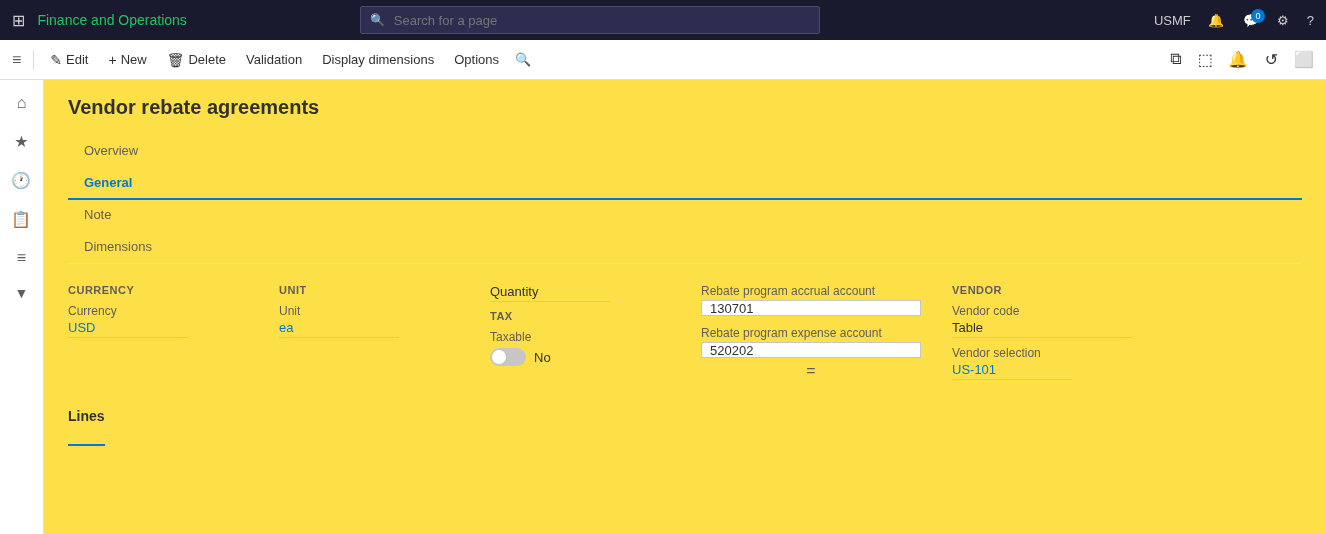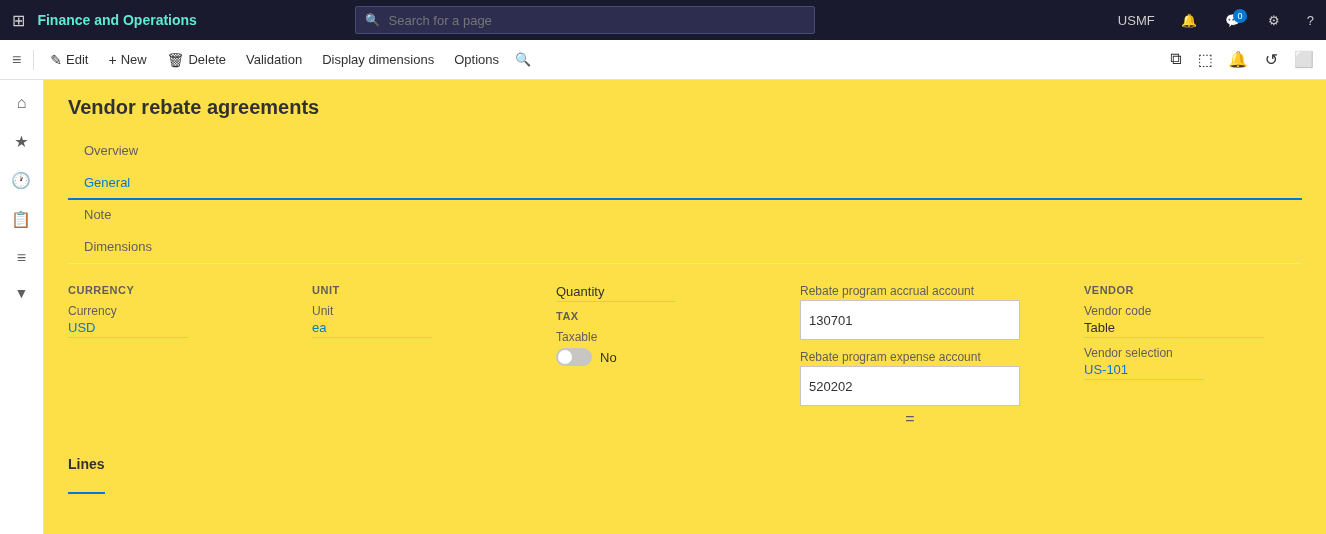--- a/index.html
+++ b/index.html
@@ -3,31 +3,31 @@
   <meta charset="utf-8">
   <style>
     * { box-sizing: border-box; margin: 0; padding: 0; }
     body { font-family: 'Segoe UI', sans-serif; font-size: 13px; background: #f3f2f1; color: #323130; }
 
     
     .top-nav {
       display: flex; align-items: center; background: #1a1a2e; height: 40px; padding: 0 12px; gap: 12px;
     }
     .top-nav .grid-icon { color: #ccc; font-size: 16px; cursor: pointer; }
-    .top-nav .app-title { color: #5eead4; font-weight: 700; font-size: 14px; flex-shrink: 0; }
+    .top-nav .app-title { color: #22c55e; font-weight: 400; font-size: 14px; flex-shrink: 0; }
     .top-nav .search-box {
       flex: 1; max-width: 460px; margin: 0 auto;
       background: #2d2d50; border: 1px solid #4a4a70; border-radius: 2px;
       display: flex; align-items: center; padding: 0 10px; height: 28px; gap: 8px;
     }
     .top-nav .search-box input {
       background: transparent; border: none; outline: none; color: #ccc; font-size: 13px; width: 100%;
     }
     .top-nav .search-box .search-icon { color: #aaa; font-size: 12px; }
-    .top-nav .nav-right { margin-left: auto; display: flex; align-items: center; gap: 27px; color: #ccc; font-size: 13px; }
+    .top-nav .nav-right { margin-left: auto; display: flex; align-items: center; gap: 18px; color: #ccc; font-size: 13px; }
     .top-nav .nav-right span { cursor: pointer; }
     .top-nav .nav-badge { position: relative; }
     .top-nav .badge-dot {
       position: absolute; top: -4px; right: -6px;
       background: #0078d4; color: #fff; font-size: 9px; border-radius: 50%;
       width: 14px; height: 14px; display: flex; align-items: center; justify-content: center;
     }
 
     
     .command-bar {
@@ -56,35 +56,35 @@
     .main { flex: 1; overflow-y: auto; background: #fde047; padding: 16px 24px; }
 
     .page-title { font-size: 20px; font-weight: 600; color: #323130; margin-bottom: 16px; }
 
     
     .tabs { display: flex; gap: 0; border-bottom: 1px solid #e1dfdd; margin-bottom: 20px; flex-direction: column; }
     .tab {
       padding: 8px 16px; cursor: pointer; color: #605e5c; font-size: 13px;
       border-bottom: 2px solid transparent; margin-bottom: -1px;
     }
-    .tab.active { color: #0078d4; border-bottom-color: #0078d4; font-weight: 400; }
-
-    
-    .form-row { display: flex; gap: 64px; margin-bottom: 20px; flex-wrap: wrap; }
+    .tab.active { color: #0078d4; border-bottom-color: #0078d4; font-weight: 700; }
+
+    
+    .form-row { display: flex; gap: 31px; margin-bottom: 20px; flex-wrap: wrap; }
     .form-section { min-width: 180px; }
     .section-label {
       font-size: 11px; font-weight: 700; color: #605e5c; text-transform: uppercase;
       letter-spacing: 0.5px; margin-bottom: 8px;
     }
     .field-label { font-size: 12px; color: #605e5c; margin-bottom: 2px; }
     .field-value { font-size: 13px; color: #0078d4; border-bottom: 1px solid #c8c6c4; padding-bottom: 2px; min-width: 120px; display: inline-block; }
     .field-value.black { color: #323130; }
     .field-box {
       border: 1px solid #c8c6c4; background: #fff; padding: 4px 8px;
-      font-size: 13px; min-width: 180px; height: 40px; display: flex; align-items: center;
+      font-size: 13px; min-width: 180px; height: 16px; display: flex; align-items: center;
     }
 
     
     .toggle-row { display: flex; align-items: center; gap: 8px; margin-top: 4px; }
     .toggle {
       width: 36px; height: 18px; background: #c8c6c4; border-radius: 9px;
       position: relative; cursor: pointer;
     }
     .toggle .knob {
       width: 14px; height: 14px; background: #fff; border-radius: 50%;

